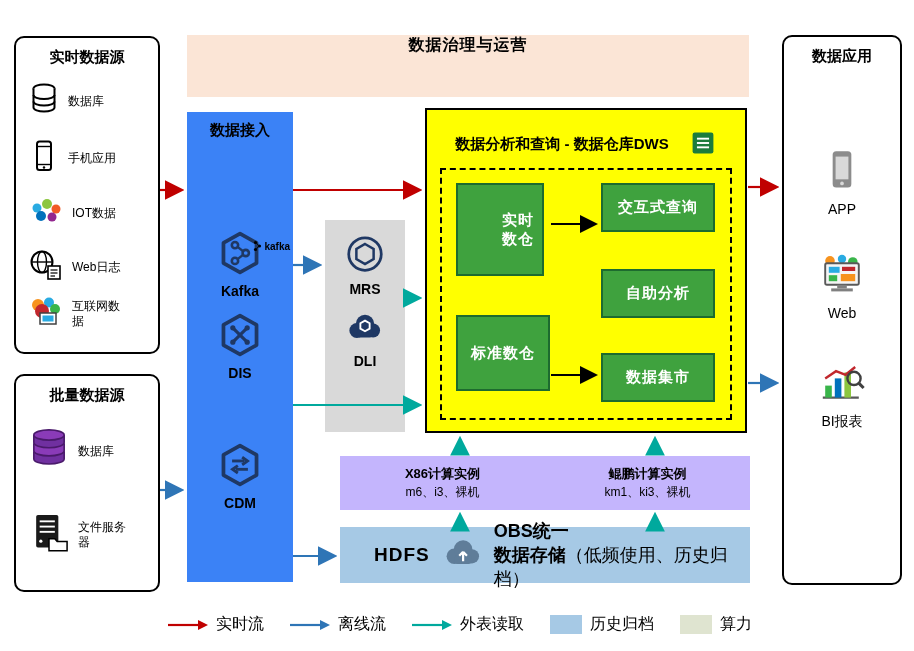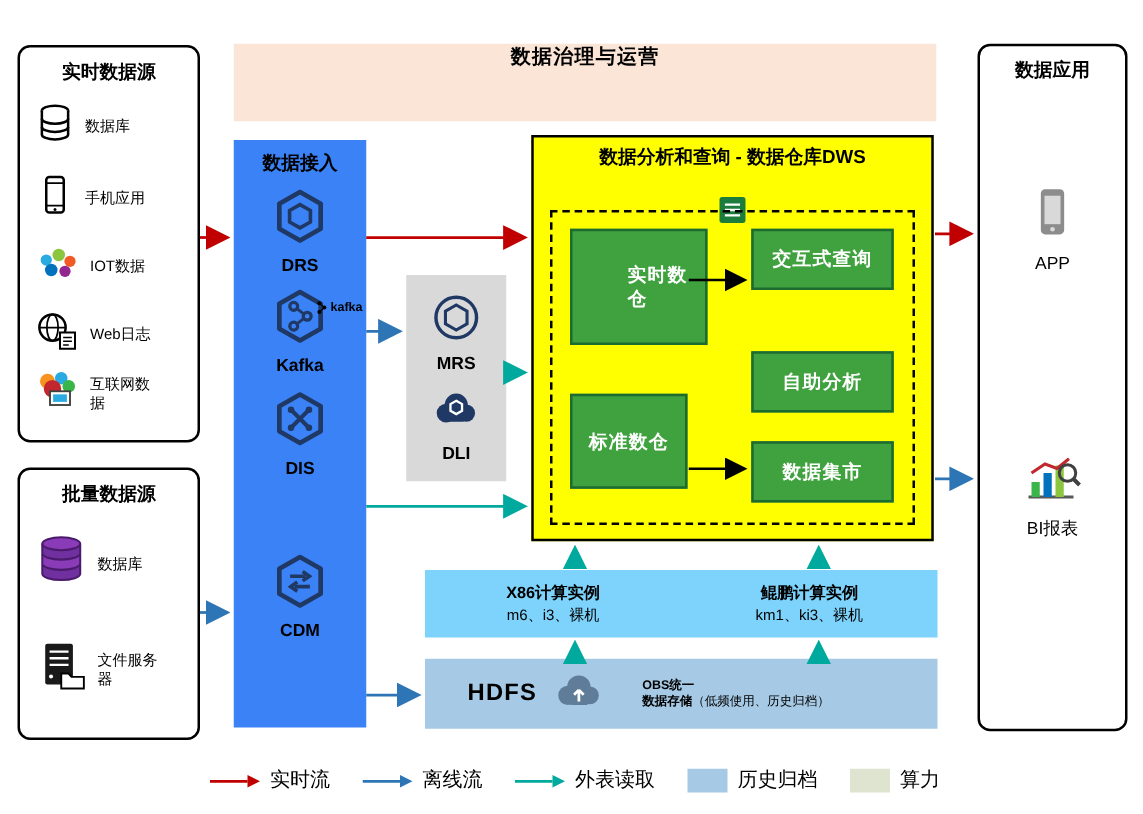--- a/index.html
+++ b/index.html
@@ -31,48 +31,48 @@
   
   .ingest { position:absolute; left:187px; top:112px; width:106px; height:470px; background:#3b82f6; z-index:2; }
   .ingest-title { font-weight:bold; font-size:15px; text-align:center; padding-top:9px; }
   .svc { position:absolute; left:0; width:100%; display:flex; flex-direction:column; align-items:center; gap:3px; }
   .svc-label { font-weight:bold; font-size:14px; }
   .svc-rel { position:relative; width:100%; display:flex; justify-content:center; }
   .kafka-mark { position:absolute; right:3px; top:10px; display:flex; align-items:center; gap:2px;
                 font-size:10px; font-weight:bold; }
 
   
-  .mrsdli { position:absolute; left:325px; top:220px; width:80px; height:165px; background:#d9d9d9; z-index:2; }
+  .mrsdli { position:absolute; left:325px; top:220px; width:80px; height:212px; background:#d9d9d9; z-index:2; }
 
   
   .dws { position:absolute; left:425px; top:108px; width:322px; height:325px; background:#ffff00;
          border:2px solid #000; z-index:2; }
-  .dws-title { display:flex; justify-content:center; align-items:center; gap:20px; padding-top:6px;
-               font-weight:bold; font-size:15px;flex-direction:column; }
+  .dws-title { display:flex; justify-content:center; align-items:center; gap:20px; padding-top:20px;
+               font-weight:bold; font-size:15px; }
   .dws-dash { position:absolute; left:13px; top:58px; width:292px; height:252px; border:2px dashed #000; }
   .gnode { position:absolute; background:#3fa23e; border:2px solid #1d6b2f; color:#fff; font-weight:bold;
            font-size:15px; letter-spacing:1px; display:flex; align-items:center; justify-content:center; z-index:3; }
-  .n-rt  { left:29px;  top:73px;  width:110px;  height:93px;padding-left:44px; }
+  .n-rt  { left:29px;  top:73px;  width:88px;  height:93px;padding-left:44px; }
   .n-std { left:29px;  top:205px; width:94px;  height:76px; }
   .n-iq  { left:174px; top:73px;  width:114px; height:49px; }
-  .n-sa  { left:174px; top:171px; width:114px; height:49px; }
+  .n-sa  { left:174px; top:159px; width:114px; height:49px; }
   .n-dm  { left:174px; top:243px; width:114px; height:49px; }
 
   
-  .compute { position:absolute; left:340px; top:456px; width:410px; height:54px; background:#7dd3fc;
+  .compute { position:absolute; left:340px; top:456px; width:410px; height:54px; background:#c4b5fd;
              display:flex; z-index:2; }
   .compute-half { flex:1; display:flex; flex-direction:column; align-items:center; justify-content:center; gap:1px; }
   .compute-title { font-weight:bold; font-size:13px; }
   .compute-sub { font-size:12px; }
 
   
   .hdfs { position:absolute; left:340px; top:527px; width:410px; height:56px; background:#a6c9e5;
           display:flex; align-items:center; gap:10px; padding-left:34px; z-index:2; }
   .hdfs-label { font-weight:bold; font-size:19px; letter-spacing:1px; }
-  .obs-block { font-size:10px; line-height:1.35;margin-left:20px; }
+  .obs-block { font-size:18px; line-height:1.35; }
   .obs-bold { font-weight:bold; }
 
   
   .app-item { position:absolute; left:0; width:100%; display:flex; flex-direction:column; align-items:center; gap:6px; }
   .app-label { font-size:14px; }
 
   
   .legend { position:absolute; left:168px; top:614px; display:flex; align-items:center; gap:26px; z-index:2; }
   .legend-item { display:flex; align-items:center; gap:8px; font-size:16px; }
   .swatch { width:32px; height:19px; display:inline-block; }
@@ -218,29 +218,20 @@
       <span class="src-label wrap">文件服务器</span>
     </div>
   </div>
 
   <div class="banner">
     <span class="banner-title">数据治理与运营</span>
   </div>
 
   <div class="ingest">
     <div class="ingest-title">数据接入</div>
-    <div class="svc" style="top:38px">
-      <span>
-        <svg width="46" height="46" viewBox="0 0 32 32">
-            <polygon points="16,2.5 27.5,9 27.5,23 16,29.5 4.5,23 4.5,9" fill="none" stroke="#1f3864" stroke-width="2.6" stroke-linejoin="round"></polygon>
-            <polygon points="16,9.5 21.8,12.8 21.8,19.2 16,22.5 10.2,19.2 10.2,12.8" fill="none" stroke="#1f3864" stroke-width="2"></polygon>
-          </svg>
-      </span>
-      <span class="svc-label">DRS</span>
-    </div>
     <div class="svc" style="top:118px">
       <span class="svc-rel">
         <span>
           <svg width="46" height="46" viewBox="0 0 32 32">
               <polygon points="16,2.5 27.5,9 27.5,23 16,29.5 4.5,23 4.5,9" fill="none" stroke="#1f3864" stroke-width="2.6" stroke-linejoin="round"></polygon>
               <circle cx="12.5" cy="10.5" r="2.2" fill="none" stroke="#1f3864" stroke-width="1.8"></circle>
               <circle cx="12.5" cy="21.5" r="2.2" fill="none" stroke="#1f3864" stroke-width="1.8"></circle>
               <circle cx="20" cy="16" r="2.2" fill="none" stroke="#1f3864" stroke-width="1.8"></circle>
               <line x1="14.3" y1="11.8" x2="18.2" y2="14.8" stroke="#1f3864" stroke-width="1.6"></line>
               <line x1="14.3" y1="20.2" x2="18.2" y2="17.2" stroke="#1f3864" stroke-width="1.6"></line>
@@ -368,20 +359,37 @@
     <div class="app-item" style="top:112px">
       <span>
         <svg width="38" height="42" viewBox="0 0 32 36">
             <rect x="8" y="2" width="16" height="31" rx="3" fill="#8c8c8c"></rect>
             <rect x="10.5" y="6.5" width="11" height="19.5" fill="#d9d9d9"></rect>
             <circle cx="16" cy="29.5" r="1.6" fill="#d9d9d9"></circle>
           </svg>
       </span>
       <span class="app-label">APP</span>
     </div>
+    <div class="app-item" style="top:216px">
+      <span>
+        <svg width="48" height="42" viewBox="0 0 40 34">
+            <circle cx="10" cy="6" r="4" fill="#f7931e"></circle>
+            <circle cx="20" cy="4.5" r="3.5" fill="#29abe2"></circle>
+            <circle cx="29" cy="7" r="4" fill="#39b54a"></circle>
+            <rect x="6" y="8" width="28" height="18" rx="1.5" fill="#f5f5f5" stroke="#595959" stroke-width="1.6"></rect>
+            <rect x="9" y="11" width="9" height="5" fill="#29abe2"></rect>
+            <rect x="20" y="11" width="11" height="3.5" fill="#c1272d"></rect>
+            <rect x="9" y="18" width="7" height="5" fill="#39b54a"></rect>
+            <rect x="19" y="17" width="12" height="6" fill="#f7931e"></rect>
+            <rect x="16" y="26" width="8" height="3" fill="#808080"></rect>
+            <rect x="11" y="29" width="18" height="2.5" fill="#808080"></rect>
+          </svg>
+      </span>
+      <span class="app-label">Web</span>
+    </div>
     <div class="app-item" style="top:324px">
       <span>
         <svg width="48" height="42" viewBox="0 0 40 34">
             <path d="M4 30 h30" stroke="#595959" stroke-width="2"></path>
             <rect x="6" y="20" width="5.5" height="10" fill="#39b54a"></rect>
             <rect x="14" y="14" width="5.5" height="16" fill="#0071bc"></rect>
             <rect x="22" y="9" width="5.5" height="21" fill="#8cc63f"></rect>
             <path d="M6 14 L15 8 L23 11 L31 4.5" stroke="#c1272d" stroke-width="2" fill="none"></path>
             <circle cx="30" cy="14" r="5.5" fill="none" stroke="#404040" stroke-width="2"></circle>
             <line x1="34" y1="18" x2="38" y2="22" stroke="#404040" stroke-width="2.6"></line>

